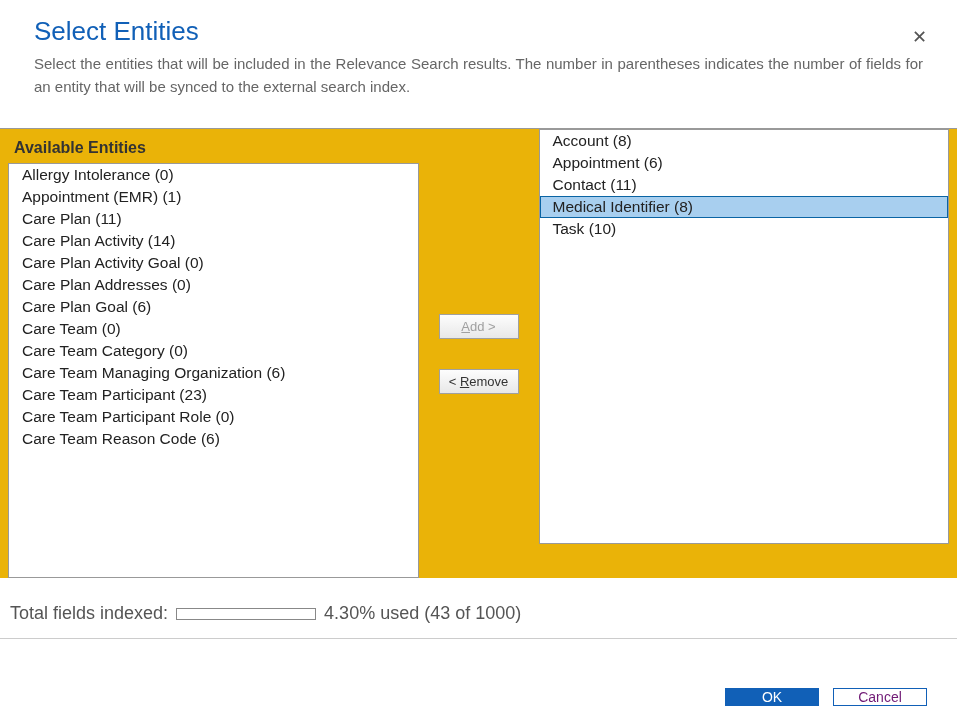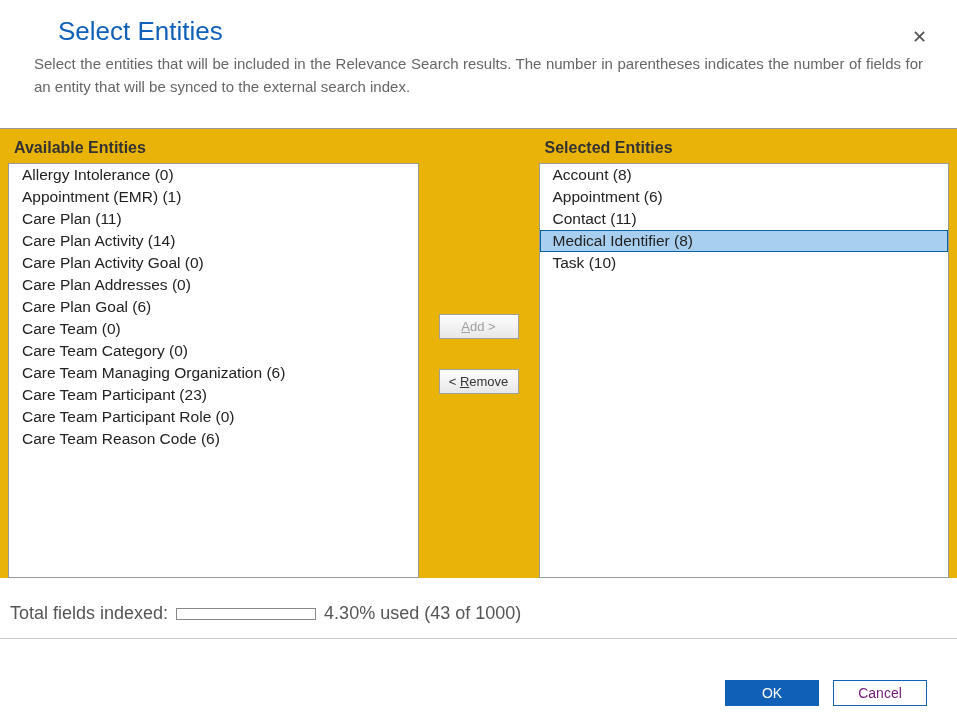--- a/index.html
+++ b/index.html
@@ -14,21 +14,20 @@
       position: relative;
     }
     .header {
       padding: 16px 34px 20px 34px;
     }
     .title {
       font-size: 26px;
       color: #1160b7;
       font-weight: 400;
       margin-bottom: 6px;
-      margin-left: 24px;
     }
     .description {
       font-size: 15px;
       color: #666;
       line-height: 1.5;
       text-align: justify;
     }
     .close-icon {
       position: absolute;
       top: 28px;
@@ -133,21 +132,21 @@
     }
     .footer {
       position: absolute;
       bottom: 8px;
       right: 30px;
       display: flex;
       gap: 14px;
     }
     .footer button {
       width: 94px;
-      height: 26px;
+      height: 18px;
       font-size: 14px;
       border: 1px solid #1160b7;
       cursor: pointer;
     }
     .btn-ok {
       background: #1160b7;
       color: #fff;
     }
     .btn-cancel {
       background: #fff;
@@ -188,21 +187,20 @@
         <div class="item">Care Team Reason Code (6)</div>
       </div>
   </div>
 
   <div class="middle">
     <button class="xfer-btn disabled"><u>A</u>dd &gt;</button>
     <button class="xfer-btn">&lt; <u>R</u>emove</button>
   </div>
 
   <div class="column">
-    <div class="col-header">Selected Entities</div>
     <div class="listbox" id="selected-list">
         <div class="item">Account (8)</div>
         <div class="item">Appointment (6)</div>
         <div class="item">Contact (11)</div>
         <div class="item selected">Medical Identifier (8)</div>
         <div class="item">Task (10)</div>
       </div>
   </div>
 </div>
 

